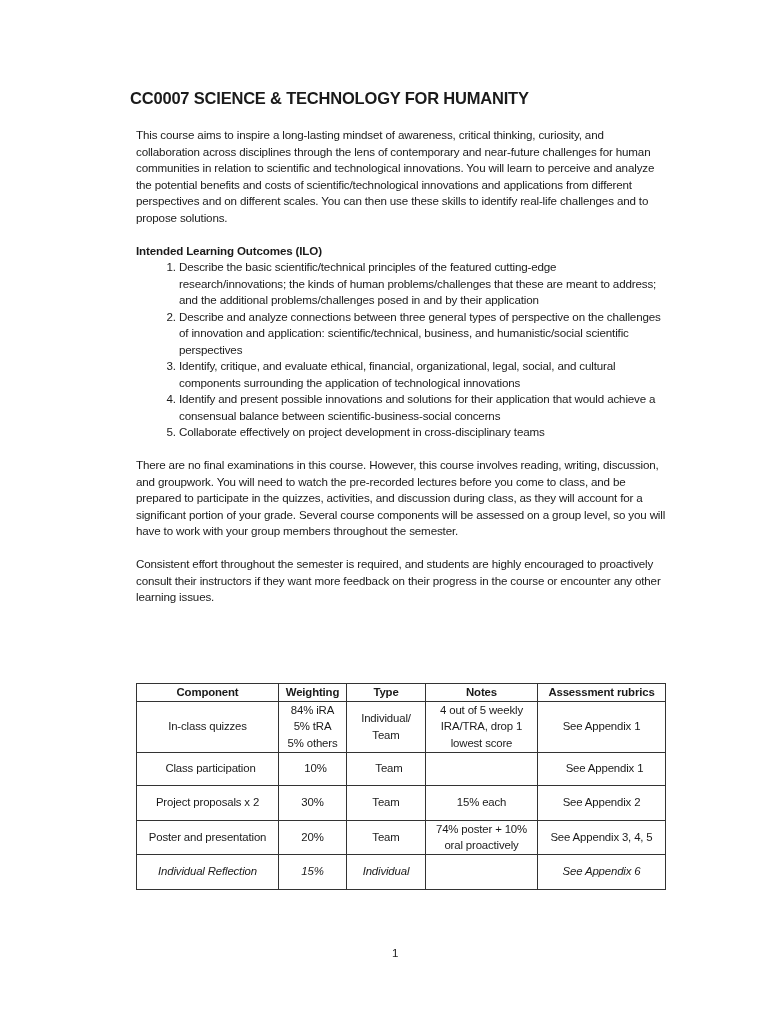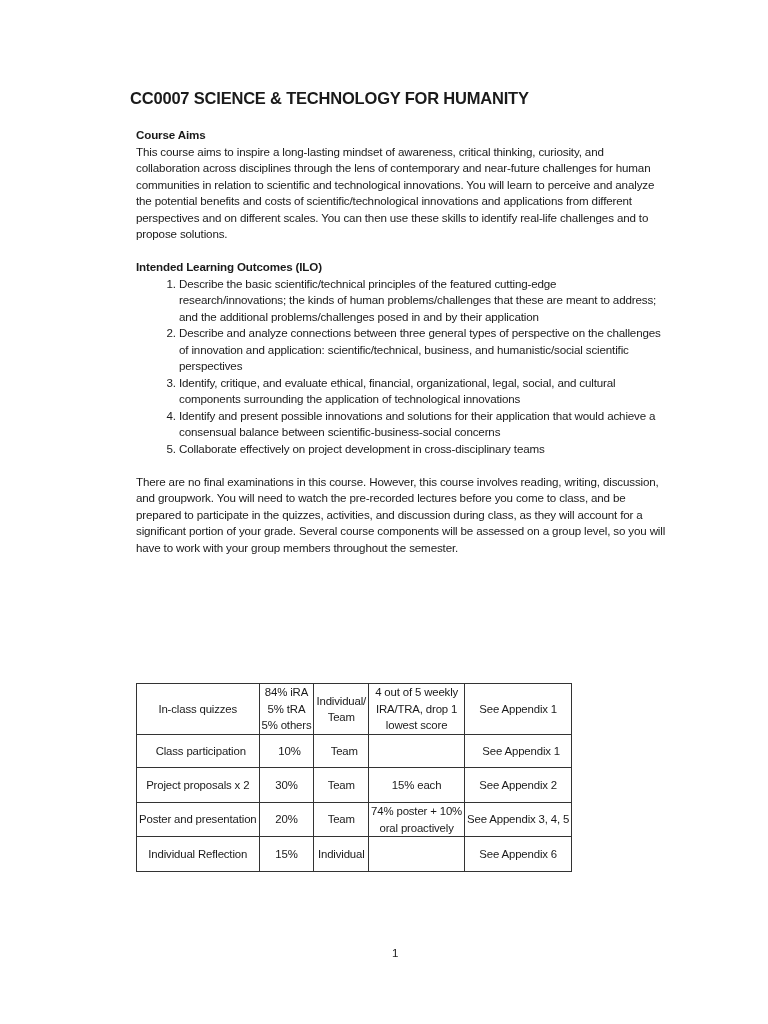--- a/index.html
+++ b/index.html
@@ -17,55 +17,62 @@
   ol li { padding-left: 0; }
   table { position: absolute; left: 124px; top: 683px; border-collapse: collapse;
           font-size: 11.4px; line-height: 16.5px; letter-spacing: -0.15px; }
   td, th { border: 1px solid #333; text-align: center; padding: 0 2px; vertical-align: middle; }
   th { font-weight: bold; height: 15px; }
   .c1 { width: 137px; } .c2 { width: 63px; } .c3 { width: 74px; } .c4 { width: 107px; } .c5 { width: 123px; }
   tr.r1 td { height: 50px; }
   tr.r2 td { height: 32px; padding-left: 8px; }
   tr.r3 td { height: 34px; }
   tr.r4 td { height: 33px; }
-  tr.r5 td { height: 34px; }
+  tr.r5 td { height: 34px; font-style: italic; }
   .pagenum { position: absolute; left: 380px; top: 947px; font-size: 11.5px; }
 </style>
 </head>
 <body>
 
 <div class="page">
   <div class="title">CC0007 SCIENCE &amp; TECHNOLOGY FOR HUMANITY</div>
 
   <div class="content">
     <section>
-      <p class="h">Course Aims</p>
       <p>This course aims to inspire a long-lasting mindset of awareness, critical thinking, curiosity, and collaboration across disciplines through the lens of contemporary and near-future challenges for human communities in relation to scientific and technological innovations. You will learn to perceive and analyze the potential benefits and costs of scientific/technological innovations and applications from different perspectives and on different scales. You can then use these skills to identify real-life challenges and to propose solutions.</p>
     </section>
     <div class="gap"></div>
     <section>
       <p class="h">Intended Learning Outcomes (ILO)</p>
       <ol>
         <li>Describe the basic scientific/technical principles of the featured cutting-edge research/innovations; the kinds of human problems/challenges that these are meant to address; and the additional problems/challenges posed in and by their application</li>
         <li>Describe and analyze connections between three general types of perspective on the challenges of innovation and application: scientific/technical, business, and humanistic/social scientific perspectives</li>
         <li>Identify, critique, and evaluate ethical, financial, organizational, legal, social, and cultural components surrounding the application of technological innovations</li>
         <li>Identify and present possible innovations and solutions for their application that would achieve a consensual balance between scientific-business-social concerns</li>
         <li>Collaborate effectively on project development in cross-disciplinary teams</li>
       </ol>
     </section>
     <div class="gap"></div>
     <section>
       <p>There are no final examinations in this course. However, this course involves reading, writing, discussion, and groupwork. You will need to watch the pre-recorded lectures before you come to class, and be prepared to participate in the quizzes, activities, and discussion during class, as they will account for a significant portion of your grade. Several course components will be assessed on a group level, so you will have to work with your group members throughout the semester.</p>
       <div class="gap"></div>
+      <p>Consistent effort throughout the semester is required, and students are highly encouraged to proactively consult their instructors if they want more feedback on their progress in the course or encounter any other learning issues.</p>
       <div class="gap"></div>
     </section>
   </div>
 
   <table>
     <tbody>
+        <tr>
+      <th class="c1">Component</th>
+      <th class="c2">Weighting</th>
+      <th class="c3">Type</th>
+      <th class="c4">Notes</th>
+      <th class="c5">Assessment rubrics</th>
+    </tr>
     <tr class="r1">
       <td>In-class quizzes</td>
       <td>
         <div>84% iRA</div>
         <div>5% tRA</div>
         <div>5% others</div>
       </td>
       <td>
         <div>Individual/</div>
         <div>Team</div>

